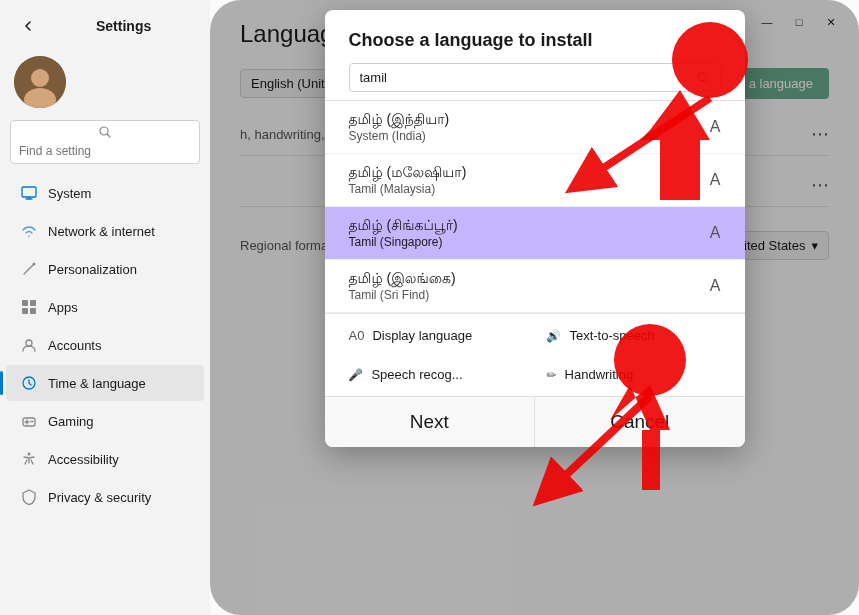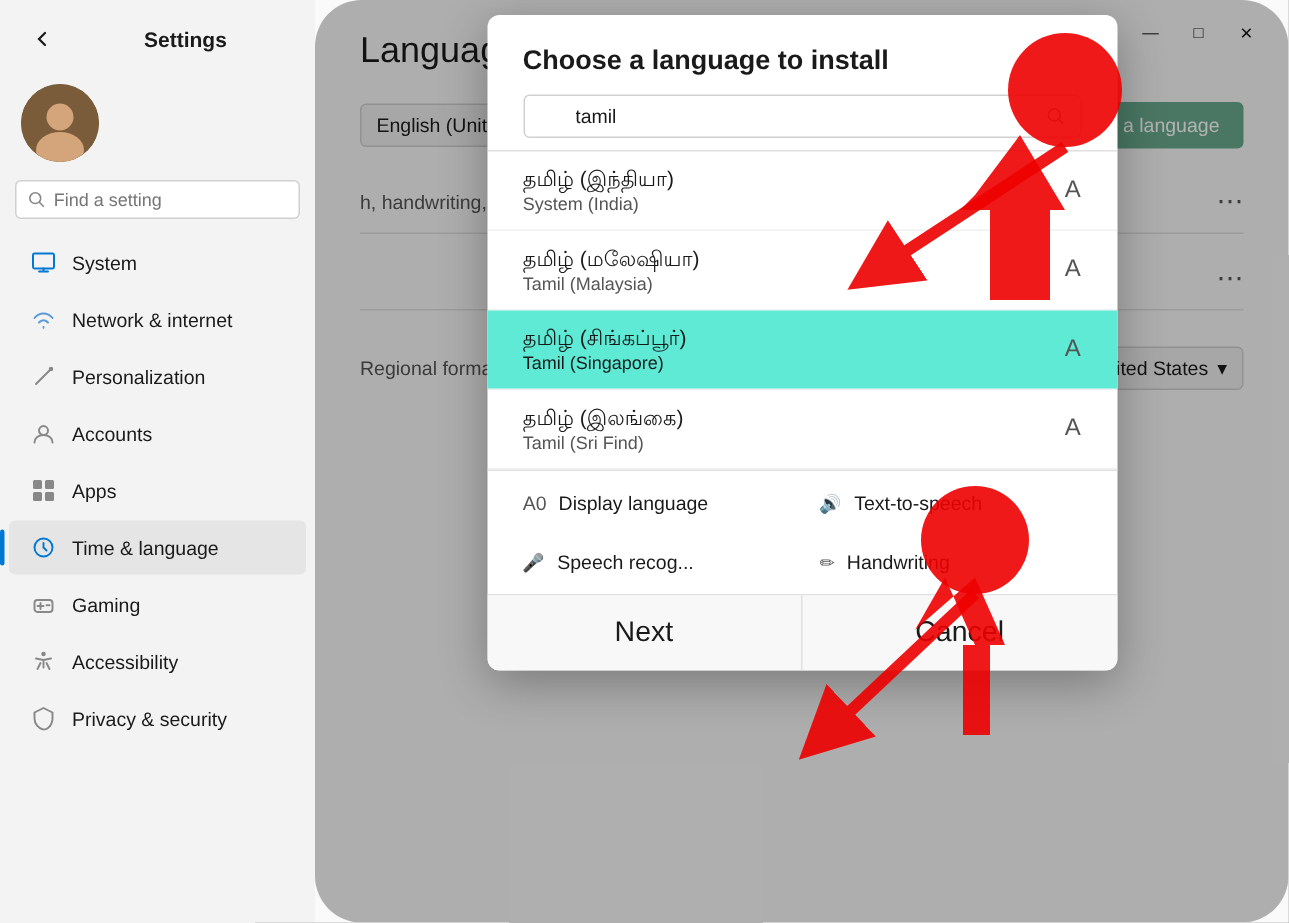--- a/index.html
+++ b/index.html
@@ -63,20 +63,21 @@
 
     .search-box {
       margin: 0 10px 10px 10px;
       background: #ffffff;
       border: 1px solid #d0d0d0;
       border-radius: 4px;
       display: flex;
       align-items: center;
       padding: 5px 8px;
       gap: 6px;
+      flex-direction: column;
     }
     .search-box input {
       border: none;
       outline: none;
       background: transparent;
       font-size: 12px;
       width: 100%;
       color: #888;
     }
 
@@ -273,41 +274,40 @@
       margin: 0 24px 8px 24px;
       padding: 6px 10px;
       gap: 6px;
     }
     .modal-search input {
       border: none;
       outline: none;
       font-size: 13px;
       width: 100%;
       color: #1a1a1a;
-      margin-left: 24px;
     }
 
     .lang-list {
       margin: 0;
       padding: 0;
       list-style: none;
       border-top: 1px solid #e0e0e0;
       overflow-y: auto;
       max-height: 240px;
     }
 
     .lang-list-item {
       display: flex;
       align-items: center;
       justify-content: space-between;
       padding: 10px 24px;
       cursor: pointer;
       border-bottom: 1px solid #f0f0f0;
     }
-    .lang-list-item.selected { background: #5eead4; }
+    .lang-list-item.selected { background: #c4b5fd; }
 
     .lang-info .lang-native {
       font-size: 14px;
       color: #1a1a1a;
       text-align: right;
     }
     .lang-info .lang-english {
       font-size: 12px;
       color: #555;
     }
@@ -424,37 +424,37 @@
           <path d="M3 13L6 10L10 6L13 3M6 10L10 6" stroke="#888" stroke-width="1.3" stroke-linecap="round"></path>
           <circle cx="13" cy="3" r="1.5" fill="#888"></circle>
         </svg>
       </span>
       <span class="nav-label">Personalization</span>
     </div>
 
     <div class="nav-item">
       <span class="nav-icon">
         <svg width="16" height="16" viewBox="0 0 16 16" fill="none">
-          <circle cx="8" cy="6" r="3" stroke="#888" stroke-width="1.3"></circle>
-          <path d="M2 14c0-3 2.7-5 6-5s6 2 6 5" stroke="#888" stroke-width="1.3" stroke-linecap="round"></path>
-        </svg>
-      </span>
-      <span class="nav-label">Accounts</span>
-    </div>
-
-    <div class="nav-item">
-      <span class="nav-icon">
-        <svg width="16" height="16" viewBox="0 0 16 16" fill="none">
           <rect x="1" y="1" width="6" height="6" rx="1" fill="#888"></rect>
           <rect x="9" y="1" width="6" height="6" rx="1" fill="#888"></rect>
           <rect x="1" y="9" width="6" height="6" rx="1" fill="#888"></rect>
           <rect x="9" y="9" width="6" height="6" rx="1" fill="#888"></rect>
         </svg>
       </span>
       <span class="nav-label">Apps</span>
+    </div>
+
+    <div class="nav-item">
+      <span class="nav-icon">
+        <svg width="16" height="16" viewBox="0 0 16 16" fill="none">
+          <circle cx="8" cy="6" r="3" stroke="#888" stroke-width="1.3"></circle>
+          <path d="M2 14c0-3 2.7-5 6-5s6 2 6 5" stroke="#888" stroke-width="1.3" stroke-linecap="round"></path>
+        </svg>
+      </span>
+      <span class="nav-label">Accounts</span>
     </div>
 
     <div class="nav-item active">
       <span class="nav-icon">
         <svg width="16" height="16" viewBox="0 0 16 16" fill="none">
           <circle cx="8" cy="8" r="6" stroke="#0078d4" stroke-width="1.3"></circle>
           <path d="M8 5v3l2 2" stroke="#0078d4" stroke-width="1.3" stroke-linecap="round"></path>
         </svg>
       </span>
       <span class="nav-label">Time &amp; language</span>

